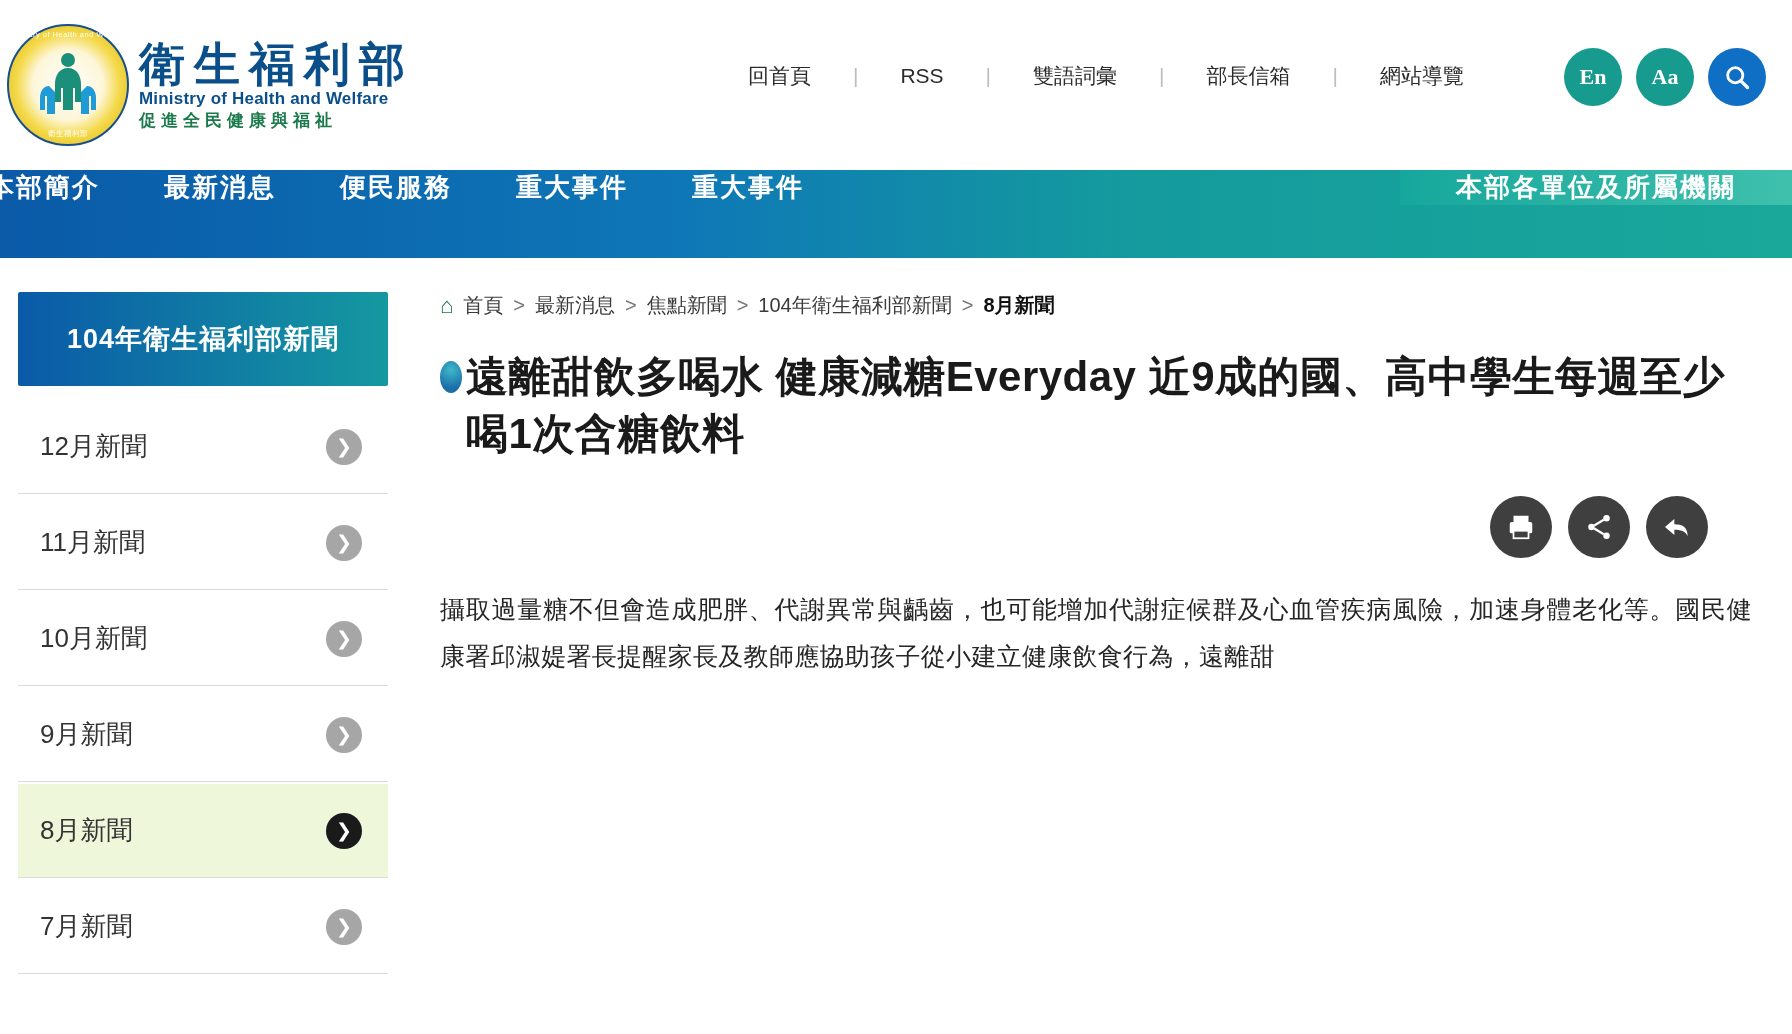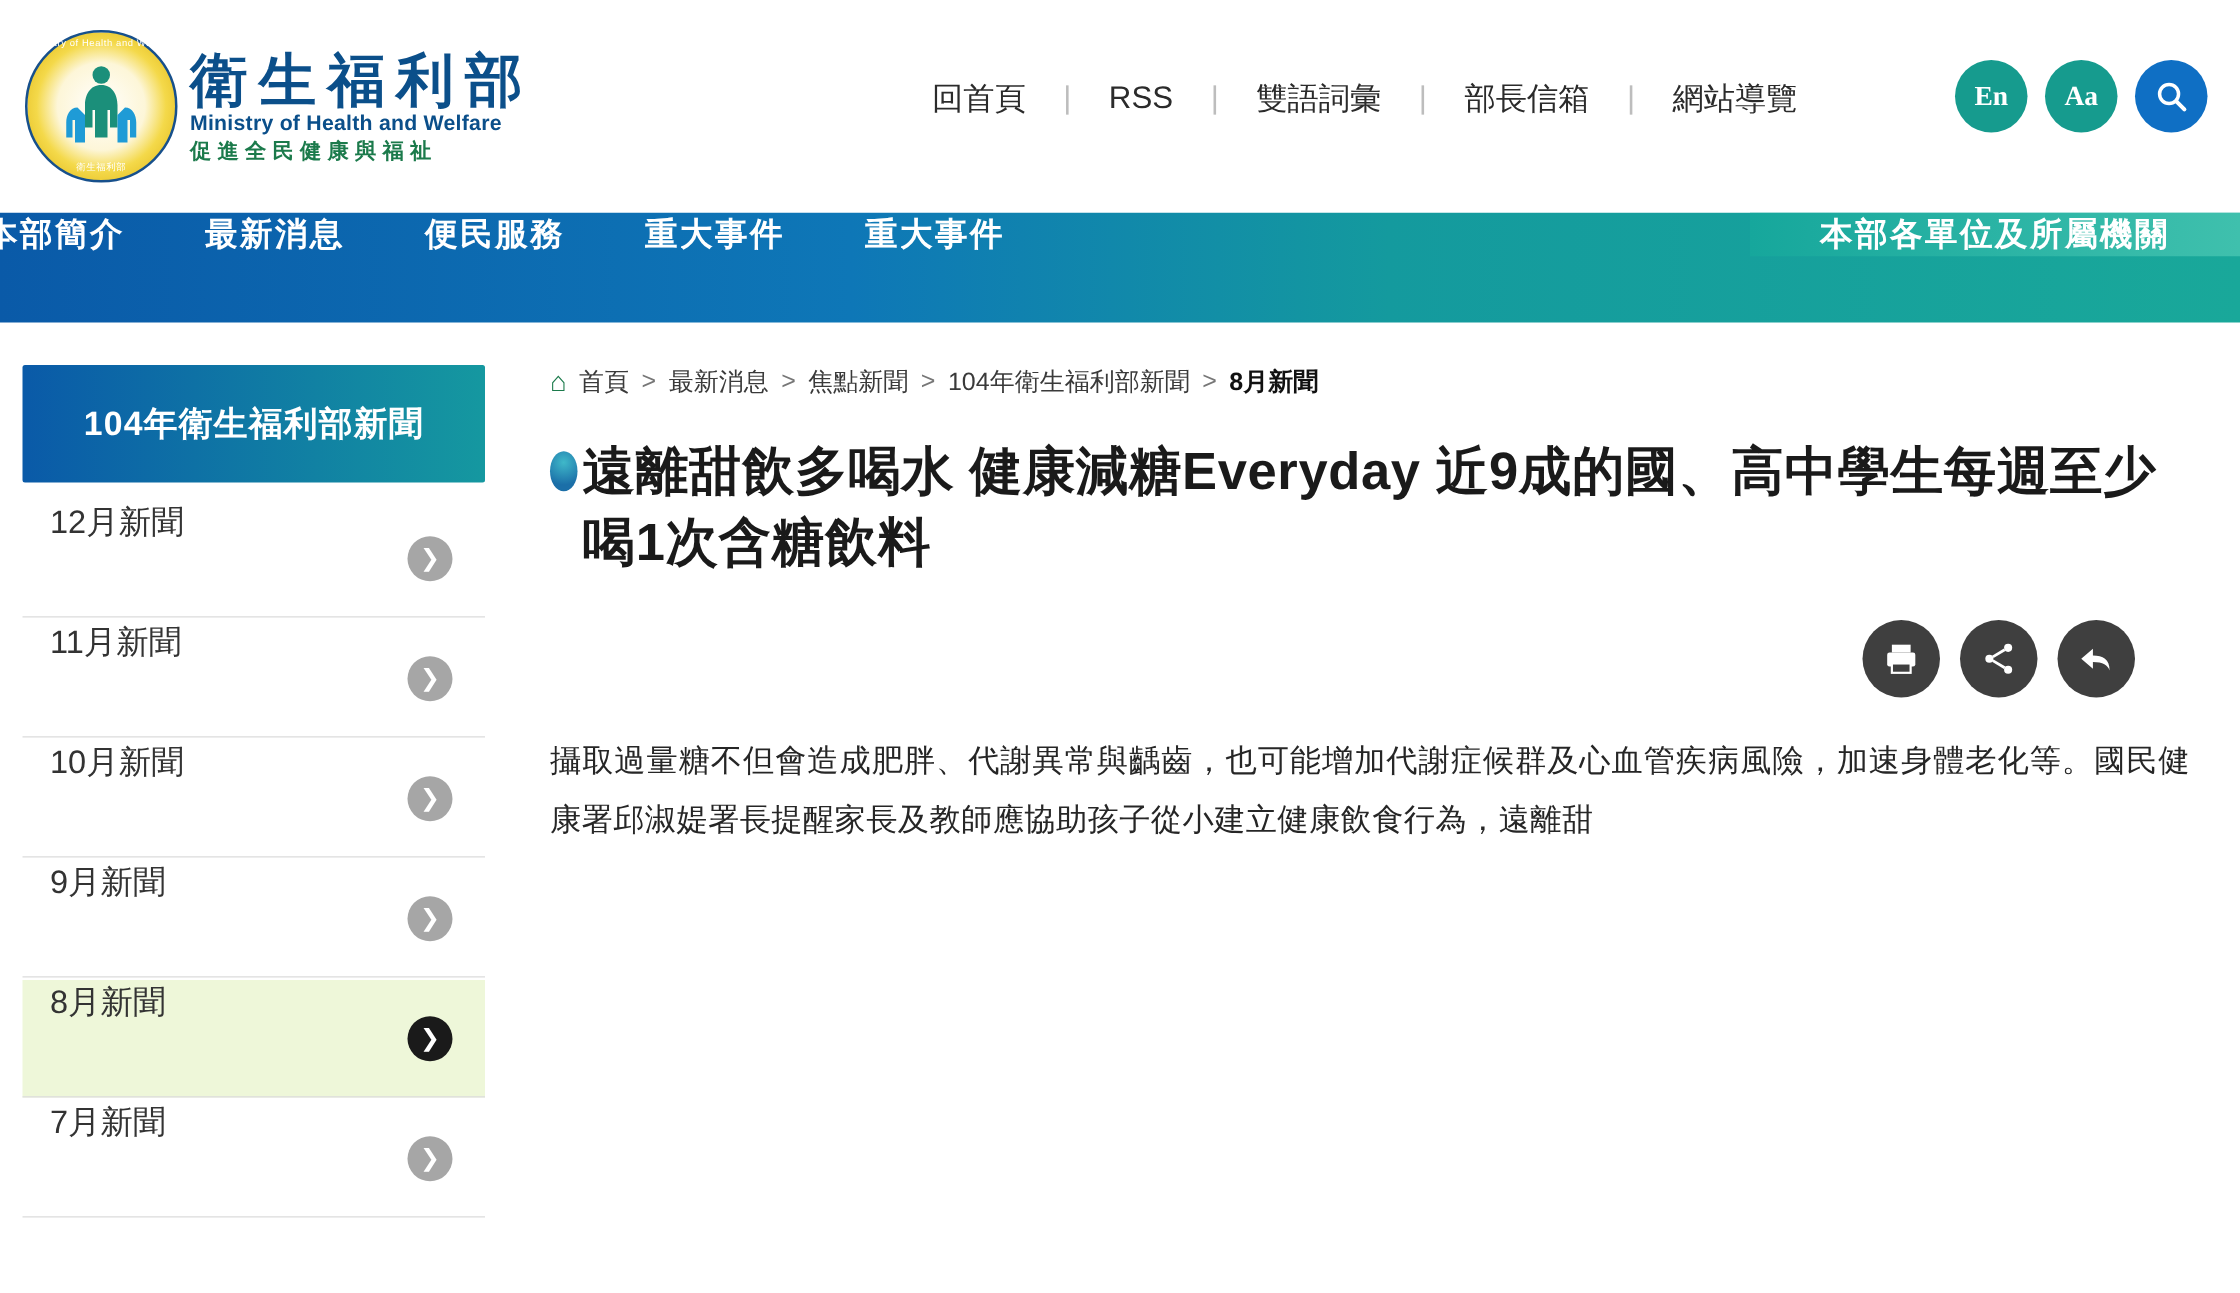--- a/index.html
+++ b/index.html
@@ -15,21 +15,21 @@
   .header {
     height: 170px;
     display: flex;
     align-items: center;
     background: #ffffff;
     position: relative;
   }
   .logo-wrap {
     display: flex;
     align-items: center;
-    padding-left: 20px;
+    padding-left: 7px;
     gap: 10px;
   }
   .logo-emblem {
     width: 122px; height: 122px;
     border-radius: 50%;
     background: radial-gradient(circle at 50% 50%, #ffffff 0%, #fdf6d8 42%, #f4d94a 62%, #e9c52c 78%, #1d6fb4 79%, #17508c 100%);
     position: relative;
     flex: 0 0 auto;
     border: 2px solid #17508c;
   }
@@ -58,26 +58,26 @@
   }
   .logo-title .en {
     font-size: 17px; font-weight: 700; color: #0b4f8a; letter-spacing: .2px; margin-top: 2px;
   }
   .logo-title .slogan {
     font-size: 17px; color: #1b7a4b; letter-spacing: 5px; margin-top: 4px; font-weight: 700;
   }
 
   .top-nav {
     position: absolute;
-    right: 328px;
+    right: 302px;
     top: 62px;
     display: flex;
     align-items: center;
-    gap: 4px;
-    font-size: 25px;
+    gap: 16px;
+    font-size: 21px;
     color: #333;
   }
   .top-nav a {
     color: #2b2b2b; text-decoration: none; padding: 0 26px; white-space: nowrap;
   }
   .top-nav .sep { color: #bdbdbd; }
 
   .top-actions {
     position: absolute; right: 26px; top: 48px;
     display: flex; align-items: center; gap: 14px; font-family: Liberation Serif, serif;
@@ -122,21 +122,21 @@
     background: linear-gradient(90deg,#0a5aa8 0%, #1598a0 100%);
     color: #fff; font-size: 27px; font-weight: 700;
     display: flex; align-items: center; justify-content: center;
     letter-spacing: 1px;
     border-radius: 2px;
   }
   .side-item {
     height: 94px; margin: 0 12px 2px 12px;
     background: #fff;
     border-bottom: 1px solid #dcdcdc;
-    display: flex; 
+    display: flex; align-items: center;
     padding: 0 22px;
     font-size: 26px; color: #333;
     cursor: pointer;
     position: relative;
   }
   .side-item.active { background: #eef7d9; }
   .side-item .arrow {
     position: absolute; right: 26px; top: 50%; transform: translateY(-50%);
     width: 36px; height: 36px; border-radius: 50%;
     background: #a6a6a6; color: #fff;

